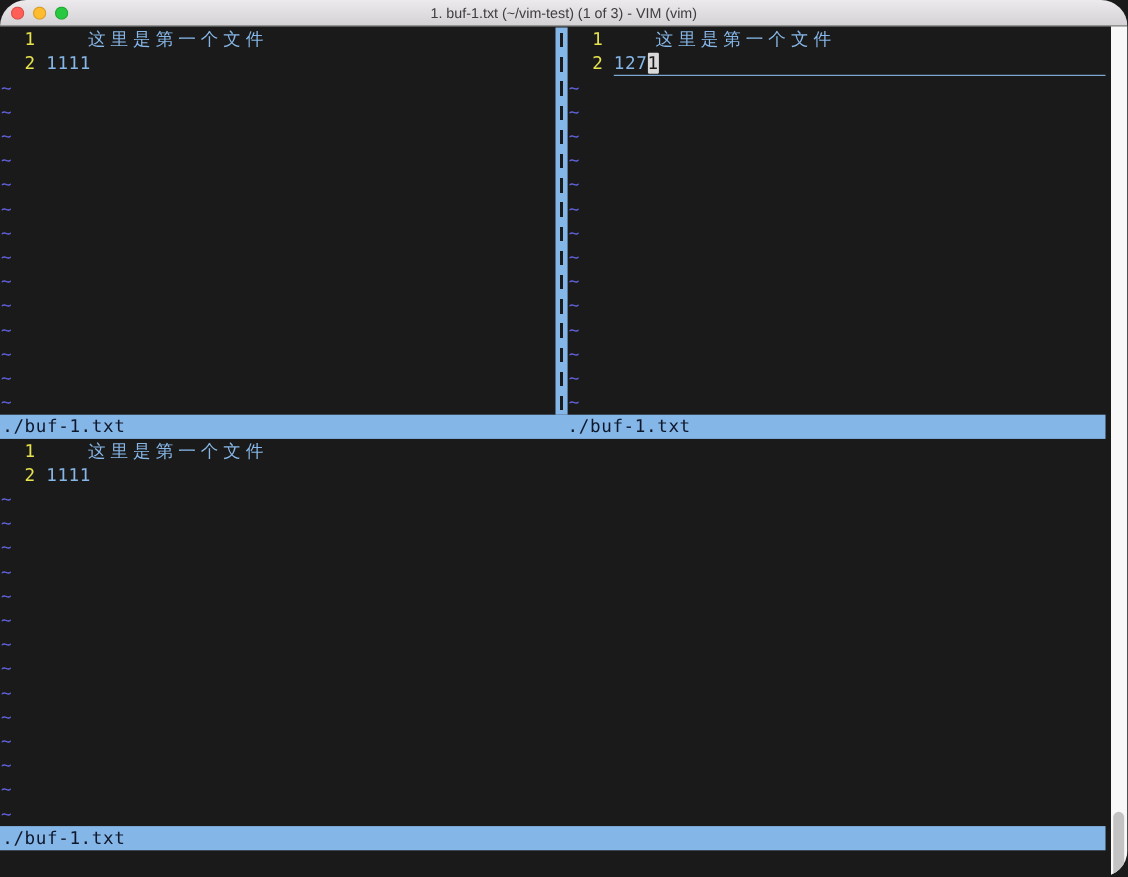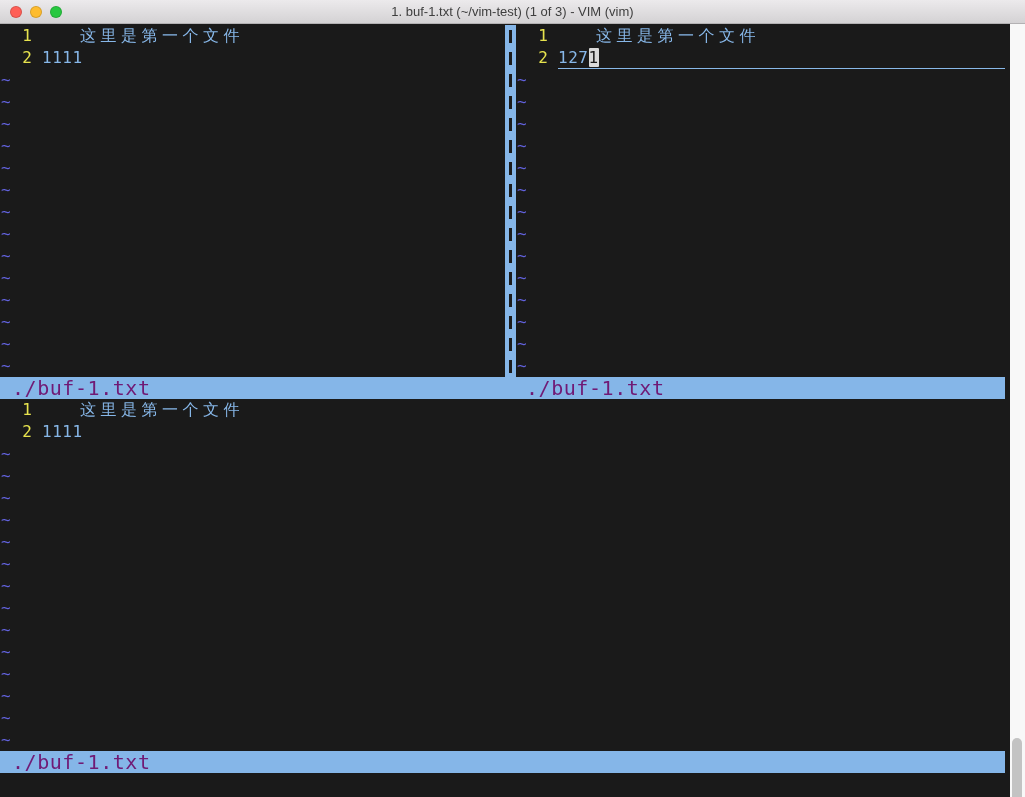--- a/index.html
+++ b/index.html
@@ -3,21 +3,21 @@
 <meta charset="utf-8">
 <style>
   * { box-sizing: border-box; }
   html, body { margin: 0; padding: 0; }
   body {
     width: 1025px; height: 797px;
     background: #1a1a1a;
     font-family: "DejaVu Sans Mono", "Liberation Mono", monospace;
     overflow: hidden;
   }
-  .window { position: relative; width: 1025px; height: 797px; overflow: hidden; }
+  .window { position: relative; width: 1025px; height: 797px; overflow: hidden; border-radius: 24px; }
 
   
   .titlebar {
     position: absolute; top: 0; left: 0; right: 0; height: 24px;
     background: linear-gradient(#eceaec, #d4d2d4);
     border-bottom: 1px solid #b3b1b3;
   }
   .lights { position: absolute; left: 10px; top: 6px; display: flex; gap: 8px; }
   .light { width: 12px; height: 12px; border-radius: 50%; border: 0.5px solid rgba(0,0,0,0.15); }
   .light.red    { background: #ff5f57; }
@@ -53,21 +53,21 @@
     box-sizing: content-box;
   }
 
   
   .cursorline .ltext { flex: 1; border-bottom: 1px solid #88b8e8; }
   .cursor { background: #d9d9d9; color: #191919; border-radius: 1px; }
 
   
   .statusline {
     width: 1005px; height: 22px; line-height: 22px;
-    background: #85b6e8; color: #701a75; display: flex; font-size: 20px; padding-left: 10px;
+    background: #85b6e8; color: #0f172a; display: flex; font-size: 16px;
   }
   .status-left { flex: none; width: 516px; padding-left: 2px; white-space: pre; }
   .status-right { flex: 1; white-space: pre; }
   .status-single { padding-left: 2px; white-space: pre; }
 
   
   .cmdline { height: 22px; line-height: 22px; padding-left: 2px; white-space: pre; }
   .cmd-prompt { color: #e3e3e1; }
   .cmd-text { color: #87b7e8; }
 

